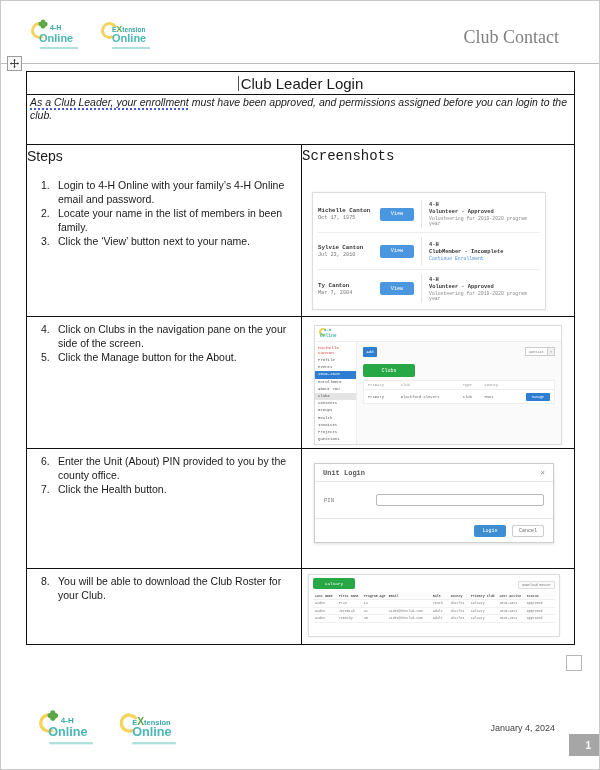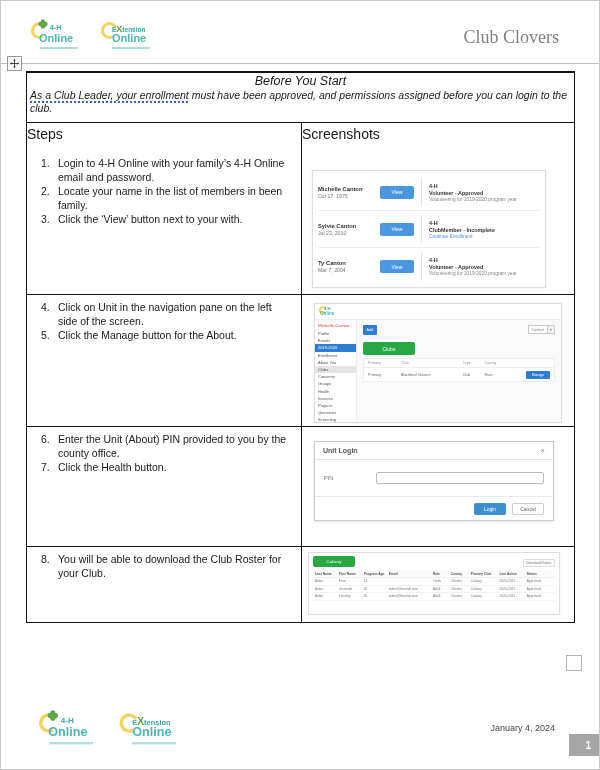--- a/index.html
+++ b/index.html
@@ -31,21 +31,21 @@
   .trow { border-top:1.5px solid #111; }
   .trow.first { border-top:none; }
   .title-row { height:22px; display:flex; align-items:center; justify-content:center; font-size:15px; }
   .text-cursor { display:inline-block; width:1px; height:15px; background:#555; margin-right:2px; }
   .bys-row { height:50px; padding:1px 3px; }
   .bys-head { text-align:center; font-style:italic; font-size:12.5px; margin-bottom:1px; }
   .bys-text { font-size:10.5px; line-height:13px;font-style:italic; }
   .squiggle { text-decoration:underline dotted #3f5fd0; text-decoration-thickness:1.5px; text-underline-offset:2px; }
   .two-col { display:flex; }
   .col-left { width:275px; border-right:1.5px solid #111; position:relative; }
-  .col-right { flex:1; position:relative; }
+  .col-right { flex:1; position:relative;font-family:Liberation Mono, monospace; }
   .r3 { height:172px; } .r4 { height:132px; } .r5 { height:120px; } .r6 { height:76px; }
   .col-head { text-align:left; font-size:14px; padding-top:3px; }
   .col-note { text-align:center; font-size:7.5px; font-style:italic; color:#3c3c3c; }
   .steps-list { padding:6px 8px 0 14px; }
   .steps-list.gap-top { padding-top:15px; }
   .step { display:flex; font-size:10.5px; line-height:13.5px; margin-bottom:1px; }
   .step-num { width:17px; flex:none; }
   .step-text { flex:1; }
 
   
@@ -158,63 +158,66 @@
       <span class="logo-online">Online</span>
       <span class="logo-tagline"></span>
     </div>
     <div class="logo">
       <div class="crescent"></div>
       <span class="logo-name ext"><span>E</span><span class="bigx">X</span><span>tension</span></span>
       <span class="logo-online ext">Online</span>
       <span class="logo-tagline" style="left:11px;"></span>
     </div>
   </div>
-  <div class="hdr-title">Club Clovers</div>
+  <div class="hdr-title">Club Contact</div>
   <div class="hdr-rule"></div>
 
   <div class="tbl-handle">
     <svg width="9" height="9" viewBox="0 0 10 10">
       <g stroke="#333" stroke-width="1">
           <line x1="5" y1="0.5" x2="5" y2="9.5"></line>
           <line x1="0.5" y1="5" x2="9.5" y2="5"></line>
         </g>
       <g fill="#333">
           <polygon points="5,0 3.6,1.8 6.4,1.8"></polygon>
           <polygon points="5,10 3.6,8.2 6.4,8.2"></polygon>
           <polygon points="0,5 1.8,3.6 1.8,6.4"></polygon>
           <polygon points="10,5 8.2,3.6 8.2,6.4"></polygon>
         </g>
     </svg>
   </div>
 
   <div class="doc-table">
 
+    <div class="trow first title-row">
+      <span class="text-cursor"></span>
+      <span>Club Leader Login</span>
+    </div>
 
     <div class="trow bys-row">
-      <div class="bys-head">Before You Start</div>
       <div class="bys-text">
         <span class="squiggle">As a Club Leader, your enrollment</span><span> must have been approved, and permissions assigned before you can login to the club.</span>
       </div>
     </div>
 
     <div class="trow two-col r3">
       <div class="col-left">
         <div class="col-head">Steps</div>
         <div class="steps-list gap-top">
           <div class="step">
               <span class="step-num">1.</span>
               <span class="step-text">Login to 4-H Online with your family’s 4-H Online email and password.</span>
             </div>
           <div class="step">
               <span class="step-num">2.</span>
               <span class="step-text">Locate your name in the list of members in been family.</span>
             </div>
           <div class="step">
               <span class="step-num">3.</span>
-              <span class="step-text">Click the ‘View’ button next to your with.</span>
+              <span class="step-text">Click the ‘View’ button next to your name.</span>
             </div>
         </div>
       </div>
       <div class="col-right">
         <div class="col-head">Screenshots</div>
 
         <div class="shot1">
           <div class="m-row">
             <div class="m-left">
                 <div class="m-name">Michelle Canton</div>
@@ -256,21 +259,21 @@
           </div>
         </div>
       </div>
     </div>
 
     <div class="trow two-col r4">
       <div class="col-left">
         <div class="steps-list">
           <div class="step">
               <span class="step-num">4.</span>
-              <span class="step-text">Click on Unit in the navigation pane on the left side of the screen.</span>
+              <span class="step-text">Click on Clubs in the navigation pane on the your side of the screen.</span>
             </div>
           <div class="step">
               <span class="step-num">5.</span>
               <span class="step-text">Click the Manage button for the About.</span>
             </div>
         </div>
       </div>
       <div class="col-right">
         <div class="shot2">
           <div class="dash-top">

